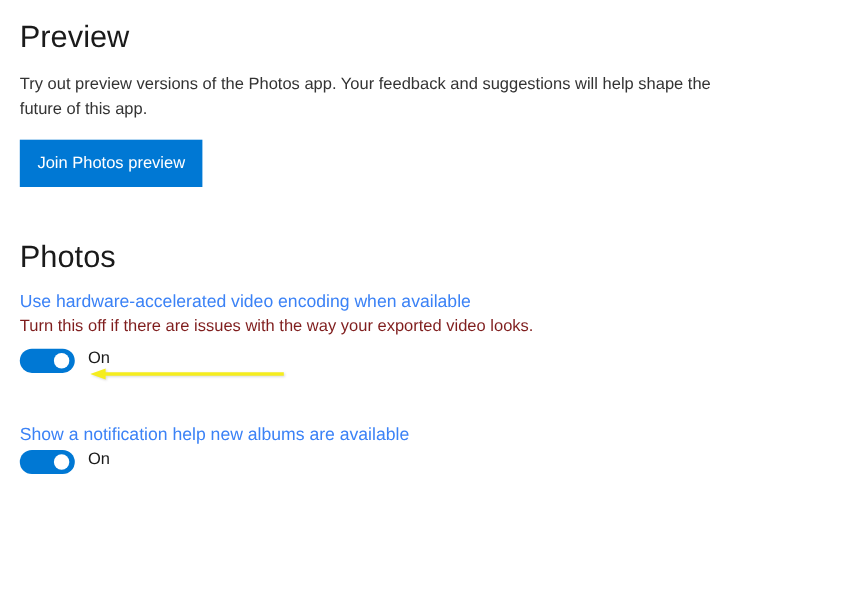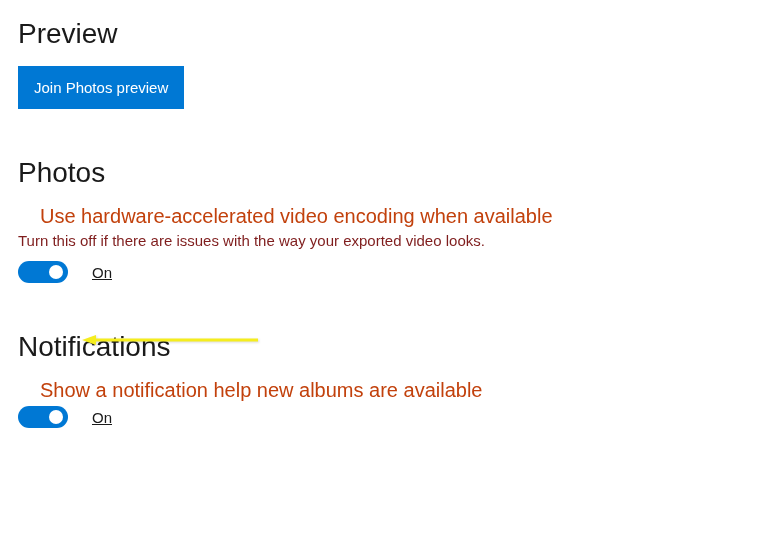--- a/index.html
+++ b/index.html
@@ -35,35 +35,32 @@
     .primary-button {
       background: #0078d4;
       color: #ffffff;
       border: none;
       padding: 13px 16px;
       font-size: 15px;
       font-family: inherit;
       cursor: pointer;
     }
     .setting-label {
-      font-size: 20px;
-      color: #c2410c;
+      font-size: 16px;
+      color: #3b82f6;
       margin-bottom: 4px;
-      margin-left: 22px;
     }
     .setting-hint {
       font-size: 15px;
       color: #7f1d1d;
       margin-bottom: 12px;
     }
     .toggle-row {
       display: flex;
-      align-items: center;
-      gap: 24px;
-      text-decoration: underline;
+      gap: 12px;
     }
     .toggle {
       width: 50px;
       height: 22px;
       background: #0078d4;
       border-radius: 11px;
       position: relative;
       cursor: pointer;
       flex-shrink: 0;
     }
@@ -88,37 +85,37 @@
     }
     .arrow-annotation svg {
       filter: drop-shadow(1px 1px 1px rgba(0,0,0,0.15));
     }
   </style>
 </head>
 <body>
 
 <div class="section">
   <h2 class="section-title">Preview</h2>
+  <p class="section-desc">Try out preview versions of the Photos app. Your feedback and suggestions will help shape the future of this app.</p>
   <button class="primary-button">Join Photos preview</button>
 </div>
 
 <div class="section">
   <h2 class="section-title">Photos</h2>
   <p class="setting-label">Use hardware-accelerated video encoding when available</p>
   <p class="setting-hint">Turn this off if there are issues with the way your exported video looks.</p>
   <div class="toggle-row">
     <div class="toggle">
       <div class="toggle-knob"></div>
     </div>
     <span class="toggle-state">On</span>
   </div>
 </div>
 
 <div class="section">
-  <h2 class="section-title">Notifications</h2>
   <p class="setting-label">Show a notification help new albums are available</p>
   <div class="toggle-row">
     <div class="toggle">
       <div class="toggle-knob"></div>
     </div>
     <span class="toggle-state">On</span>
   </div>
 </div>
 
 <div class="arrow-annotation">

